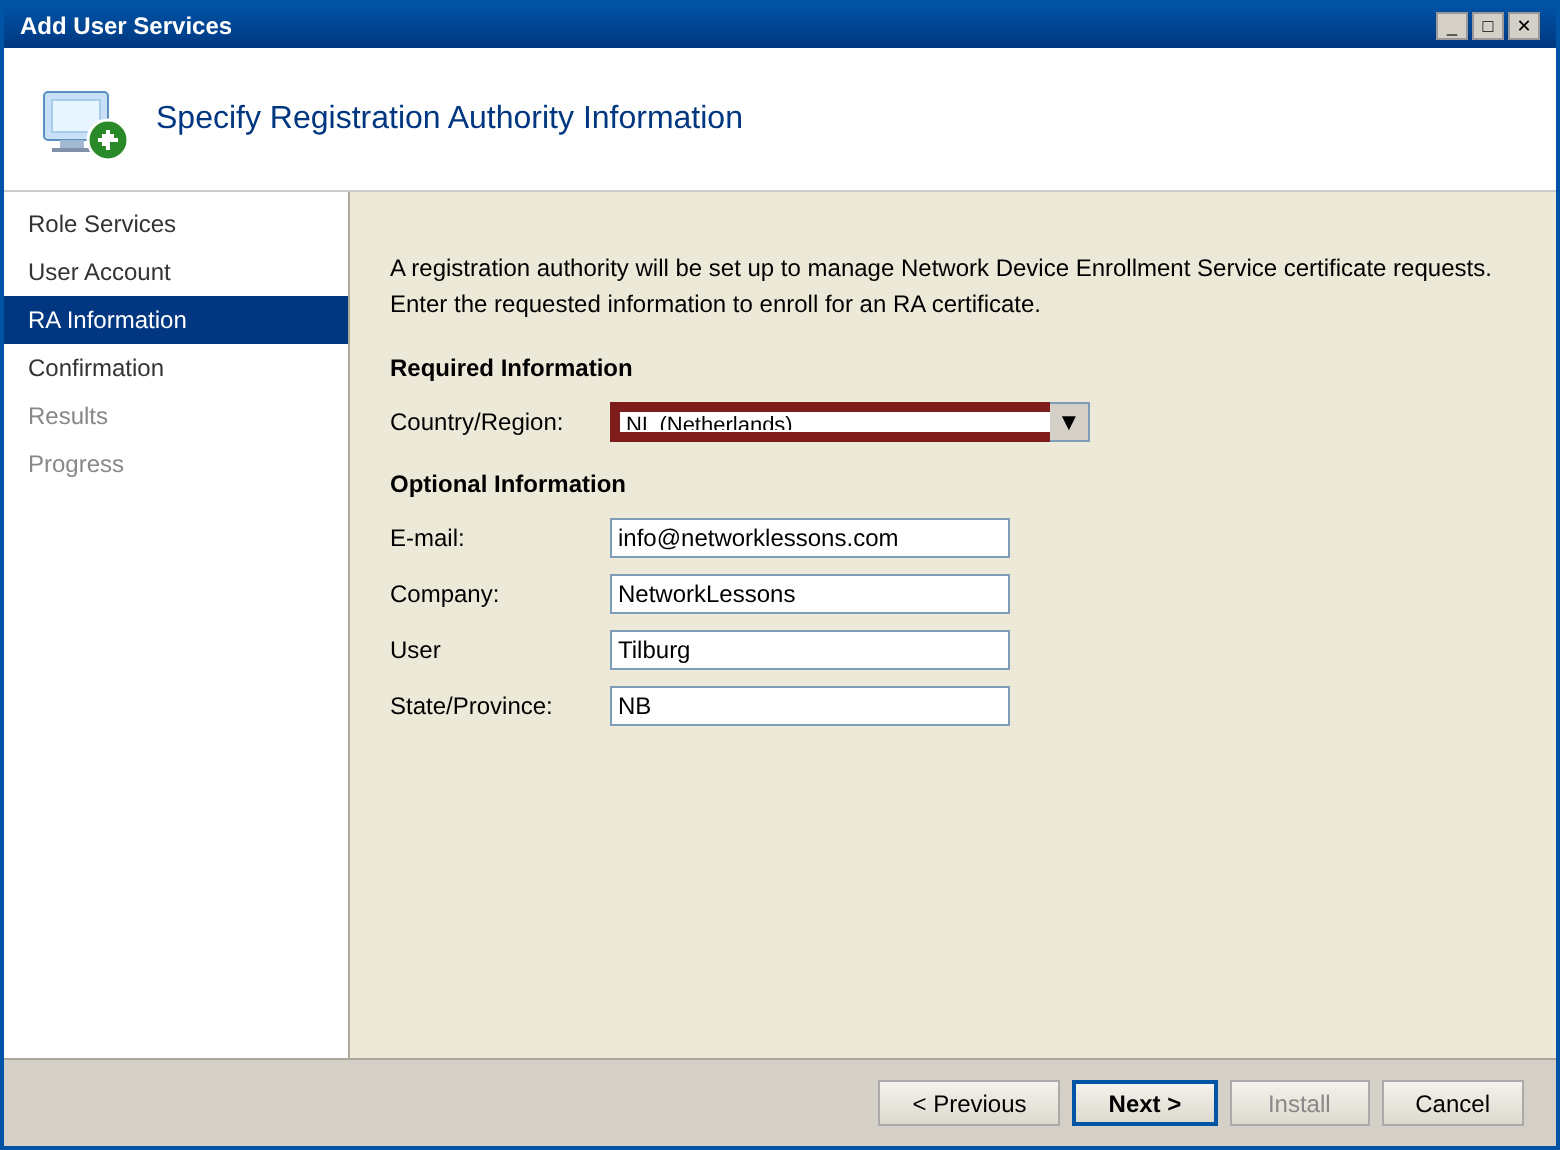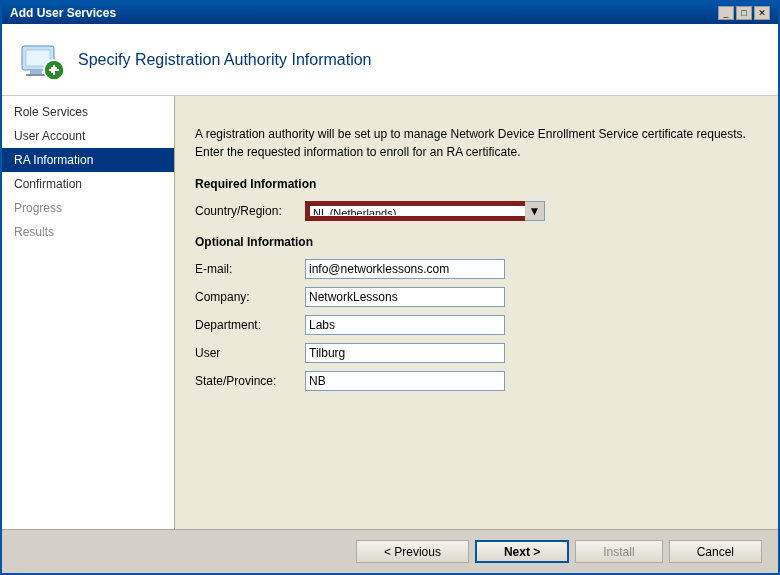--- a/index.html
+++ b/index.html
@@ -169,21 +169,21 @@
       border-top: 1px solid #aca899;
       padding: 10px 16px;
       display: flex;
       justify-content: flex-end;
       gap: 6px;
       flex-shrink: 0;
       height: 44px;
     }
     .btn {
       height: 23px;
-      padding: 0 27px;
+      padding: 0 16px;
       font-size: 12px;
       border: 1px solid #aaa;
       background: linear-gradient(to bottom, #f4f2ec, #ddd9ce);
       cursor: pointer;
       color: #000;
       min-width: 70px;
     }
     .btn:disabled, .btn.disabled {
       color: #888;
       cursor: default;
@@ -236,24 +236,24 @@
       <div class="sidebar-item">
         <span>User Account</span>
       </div>
       <div class="sidebar-item active">
         <span>RA Information</span>
       </div>
       <div class="sidebar-item">
         <span>Confirmation</span>
       </div>
       <div class="sidebar-item disabled">
+        <span>Results</span>
+      </div>
+      <div class="sidebar-item disabled">
         <span>Progress</span>
-      </div>
-      <div class="sidebar-item disabled">
-        <span>Results</span>
       </div>
     </div>
 
     <div class="main-content">
       <p class="description-text">A registration authority will be set up to manage Network Device Enrollment Service certificate requests. Enter the requested information to enroll for an RA certificate.</p>
 
       <div class="section-label">Required Information</div>
 
 
       <div class="form-row">
@@ -275,24 +275,20 @@
         <div class="form-row">
           <label class="form-label">E-mail:</label>
           <input type="text" class="form-input" value="info@networklessons.com" style="">
         </div>
 
         <div class="form-row">
           <label class="form-label">Company:</label>
           <input type="text" class="form-input" value="NetworkLessons" style="">
         </div>
 
-        <div class="form-row">
-          <label class="form-label">Department:</label>
-          <input type="text" class="form-input" value="Labs" style="">
-        </div>
 
         <div class="form-row">
           <label class="form-label">User</label>
           <input type="text" class="form-input" value="Tilburg" style="">
         </div>
 
         <div class="form-row">
           <label class="form-label">State/Province:</label>
           <input type="text" class="form-input" value="NB" style="">
         </div>

